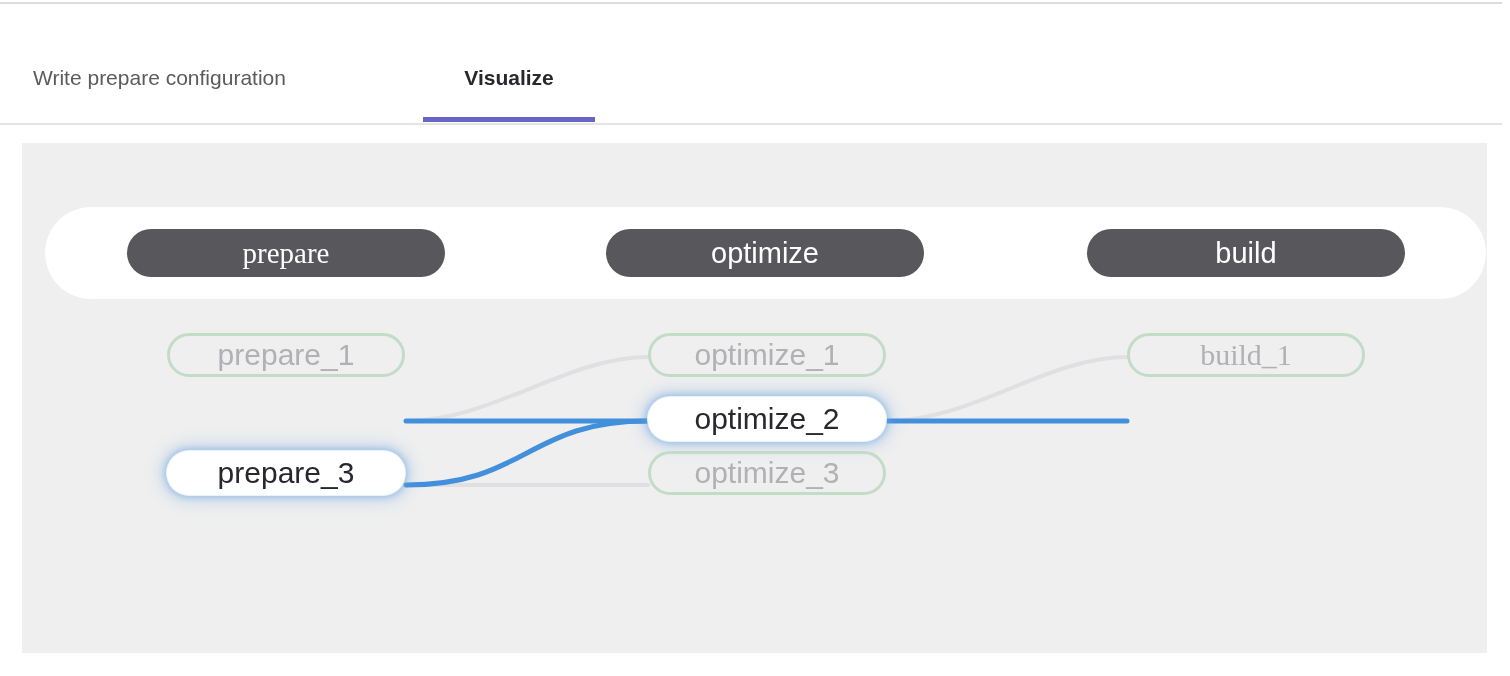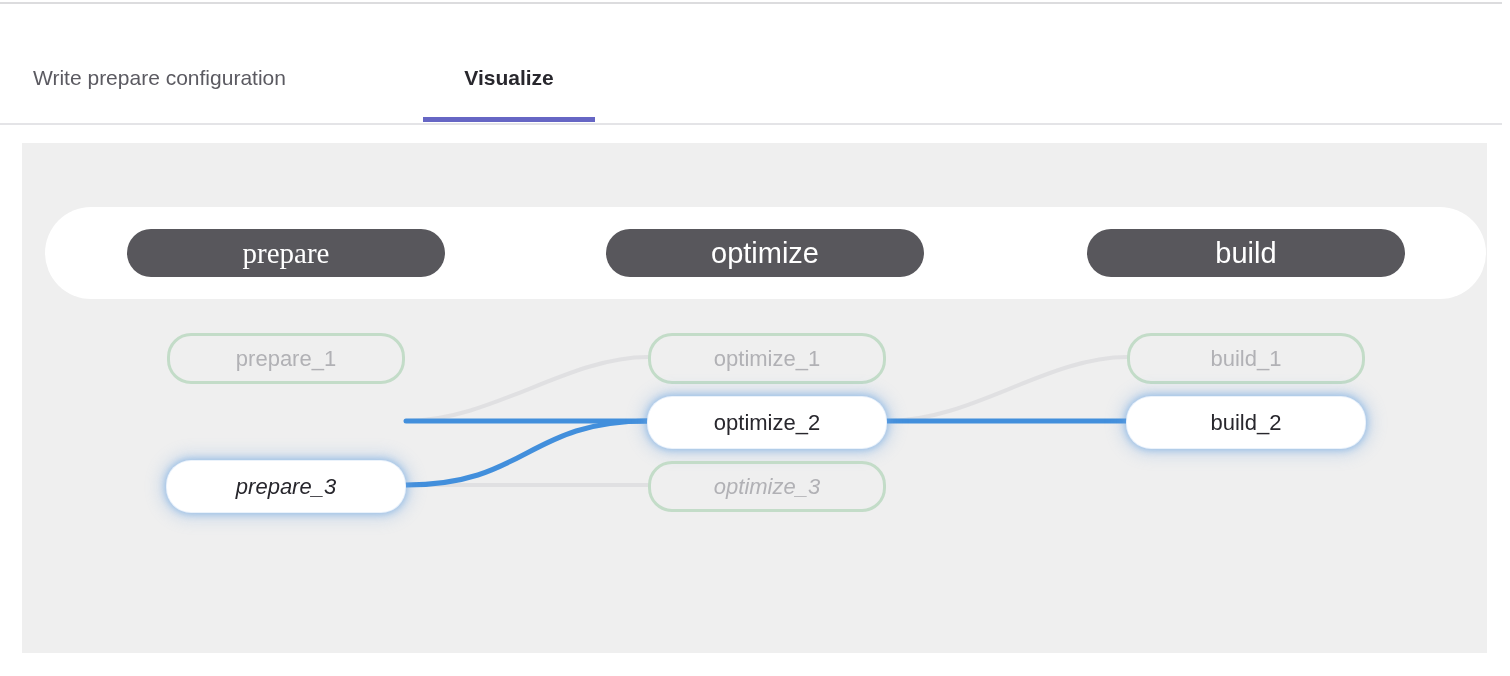--- a/index.html
+++ b/index.html
@@ -41,29 +41,29 @@
   .stage-pill{position:absolute;top:86px;width:318px;height:48px;border-radius:24px;
     background:var(--stage-pill-bg);color:var(--stage-pill-text);
     display:flex;align-items:center;justify-content:center;font-size:29px;}
   .stage-pill.s0{left:105px;font-family:Liberation Serif, serif;} .stage-pill.s1{left:584px;} .stage-pill.s2{left:1065px;}
 
   .links{position:absolute;left:0;top:0;width:1465px;height:510px;}
   .links path{fill:none;stroke-linecap:round;}
   .link-dim{stroke:var(--link-dimmed);stroke-width:4px;}
   .link-hl{stroke:var(--link-highlight);stroke-width:5px;}
 
-  .job{position:absolute;width:238px;height:51px;border-radius:24px;
+  .job{position:absolute;width:238px;height:44px;border-radius:24px;
     display:flex;align-items:center;justify-content:center;
-    font-size:22px;cursor:pointer;white-space:nowrap;}
+    font-size:30px;cursor:pointer;white-space:nowrap;}
   .job.dimmed{border:3px solid var(--job-dimmed-border);color:var(--job-dimmed-text);
     background:transparent;}
   .job.highlighted{background:#ffffff;color:var(--job-highlight-text);
     box-shadow:0 0 0 1px #eaf2fb,0 0 6px 3px rgba(108,165,226,.50),0 0 15px 8px rgba(108,165,226,.22);}
-  .col0{left:145px;} .col1{left:626px;} .col2{left:1105px;}
-  .row0{top:190px;} .row1{top:254px;} .row2{top:318px;font-style:italic;} .row3{top:382px;}
+  .col0{left:145px;} .col1{left:626px;} .col2{left:1105px;font-family:Liberation Serif, serif;}
+  .row0{top:190px;} .row1{top:254px;} .row2{top:308px;} .row3{top:382px;}
 </style>
 </head>
 <body>
 
 <div class="page">
 
   <div class="top-hairline"></div>
 
   <div class="tab inactive">Write prepare configuration</div>
   <div class="tab active">Visualize</div>
@@ -87,16 +87,15 @@
     </svg>
 
     <div class="job dimmed col0 row0">prepare_1</div>
     <div class="job highlighted col0 row2">prepare_3</div>
 
     <div class="job dimmed col1 row0">optimize_1</div>
     <div class="job highlighted col1 row1">optimize_2</div>
     <div class="job dimmed col1 row2">optimize_3</div>
 
     <div class="job dimmed col2 row0">build_1</div>
-    <div class="job highlighted col2 row1">build_2</div>
 
   </div>
 </div>
 
 </body></html>

